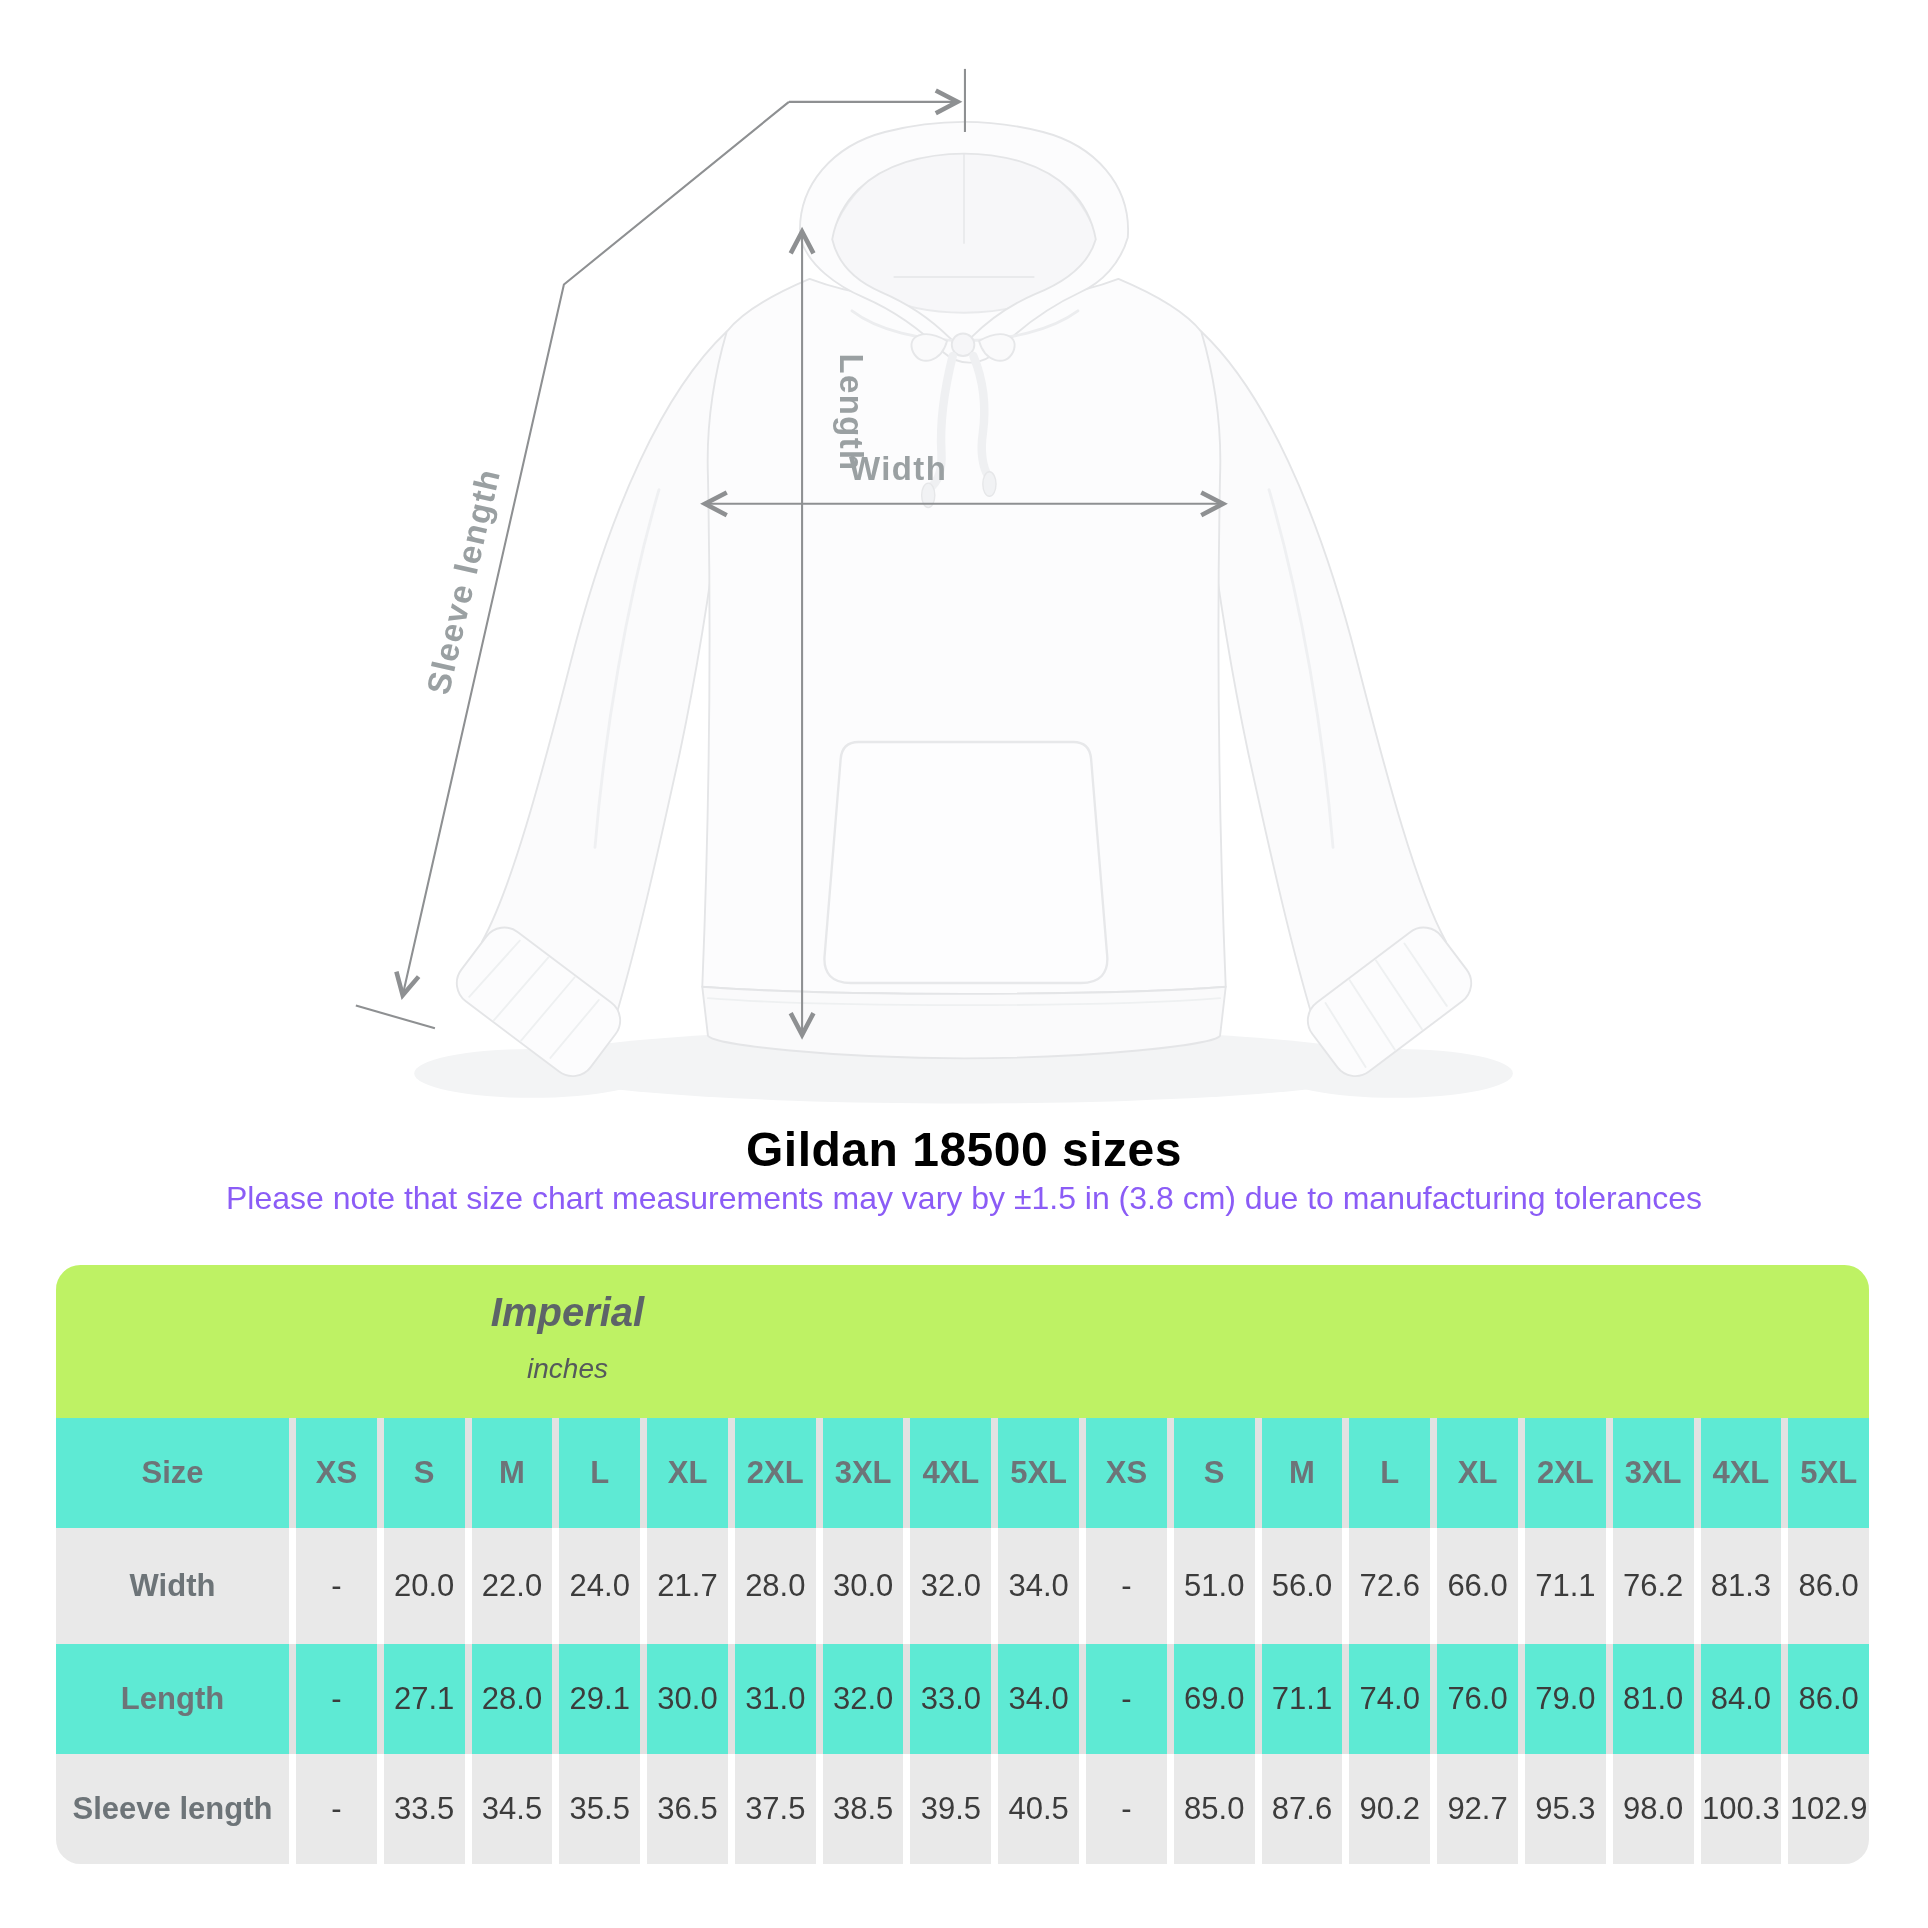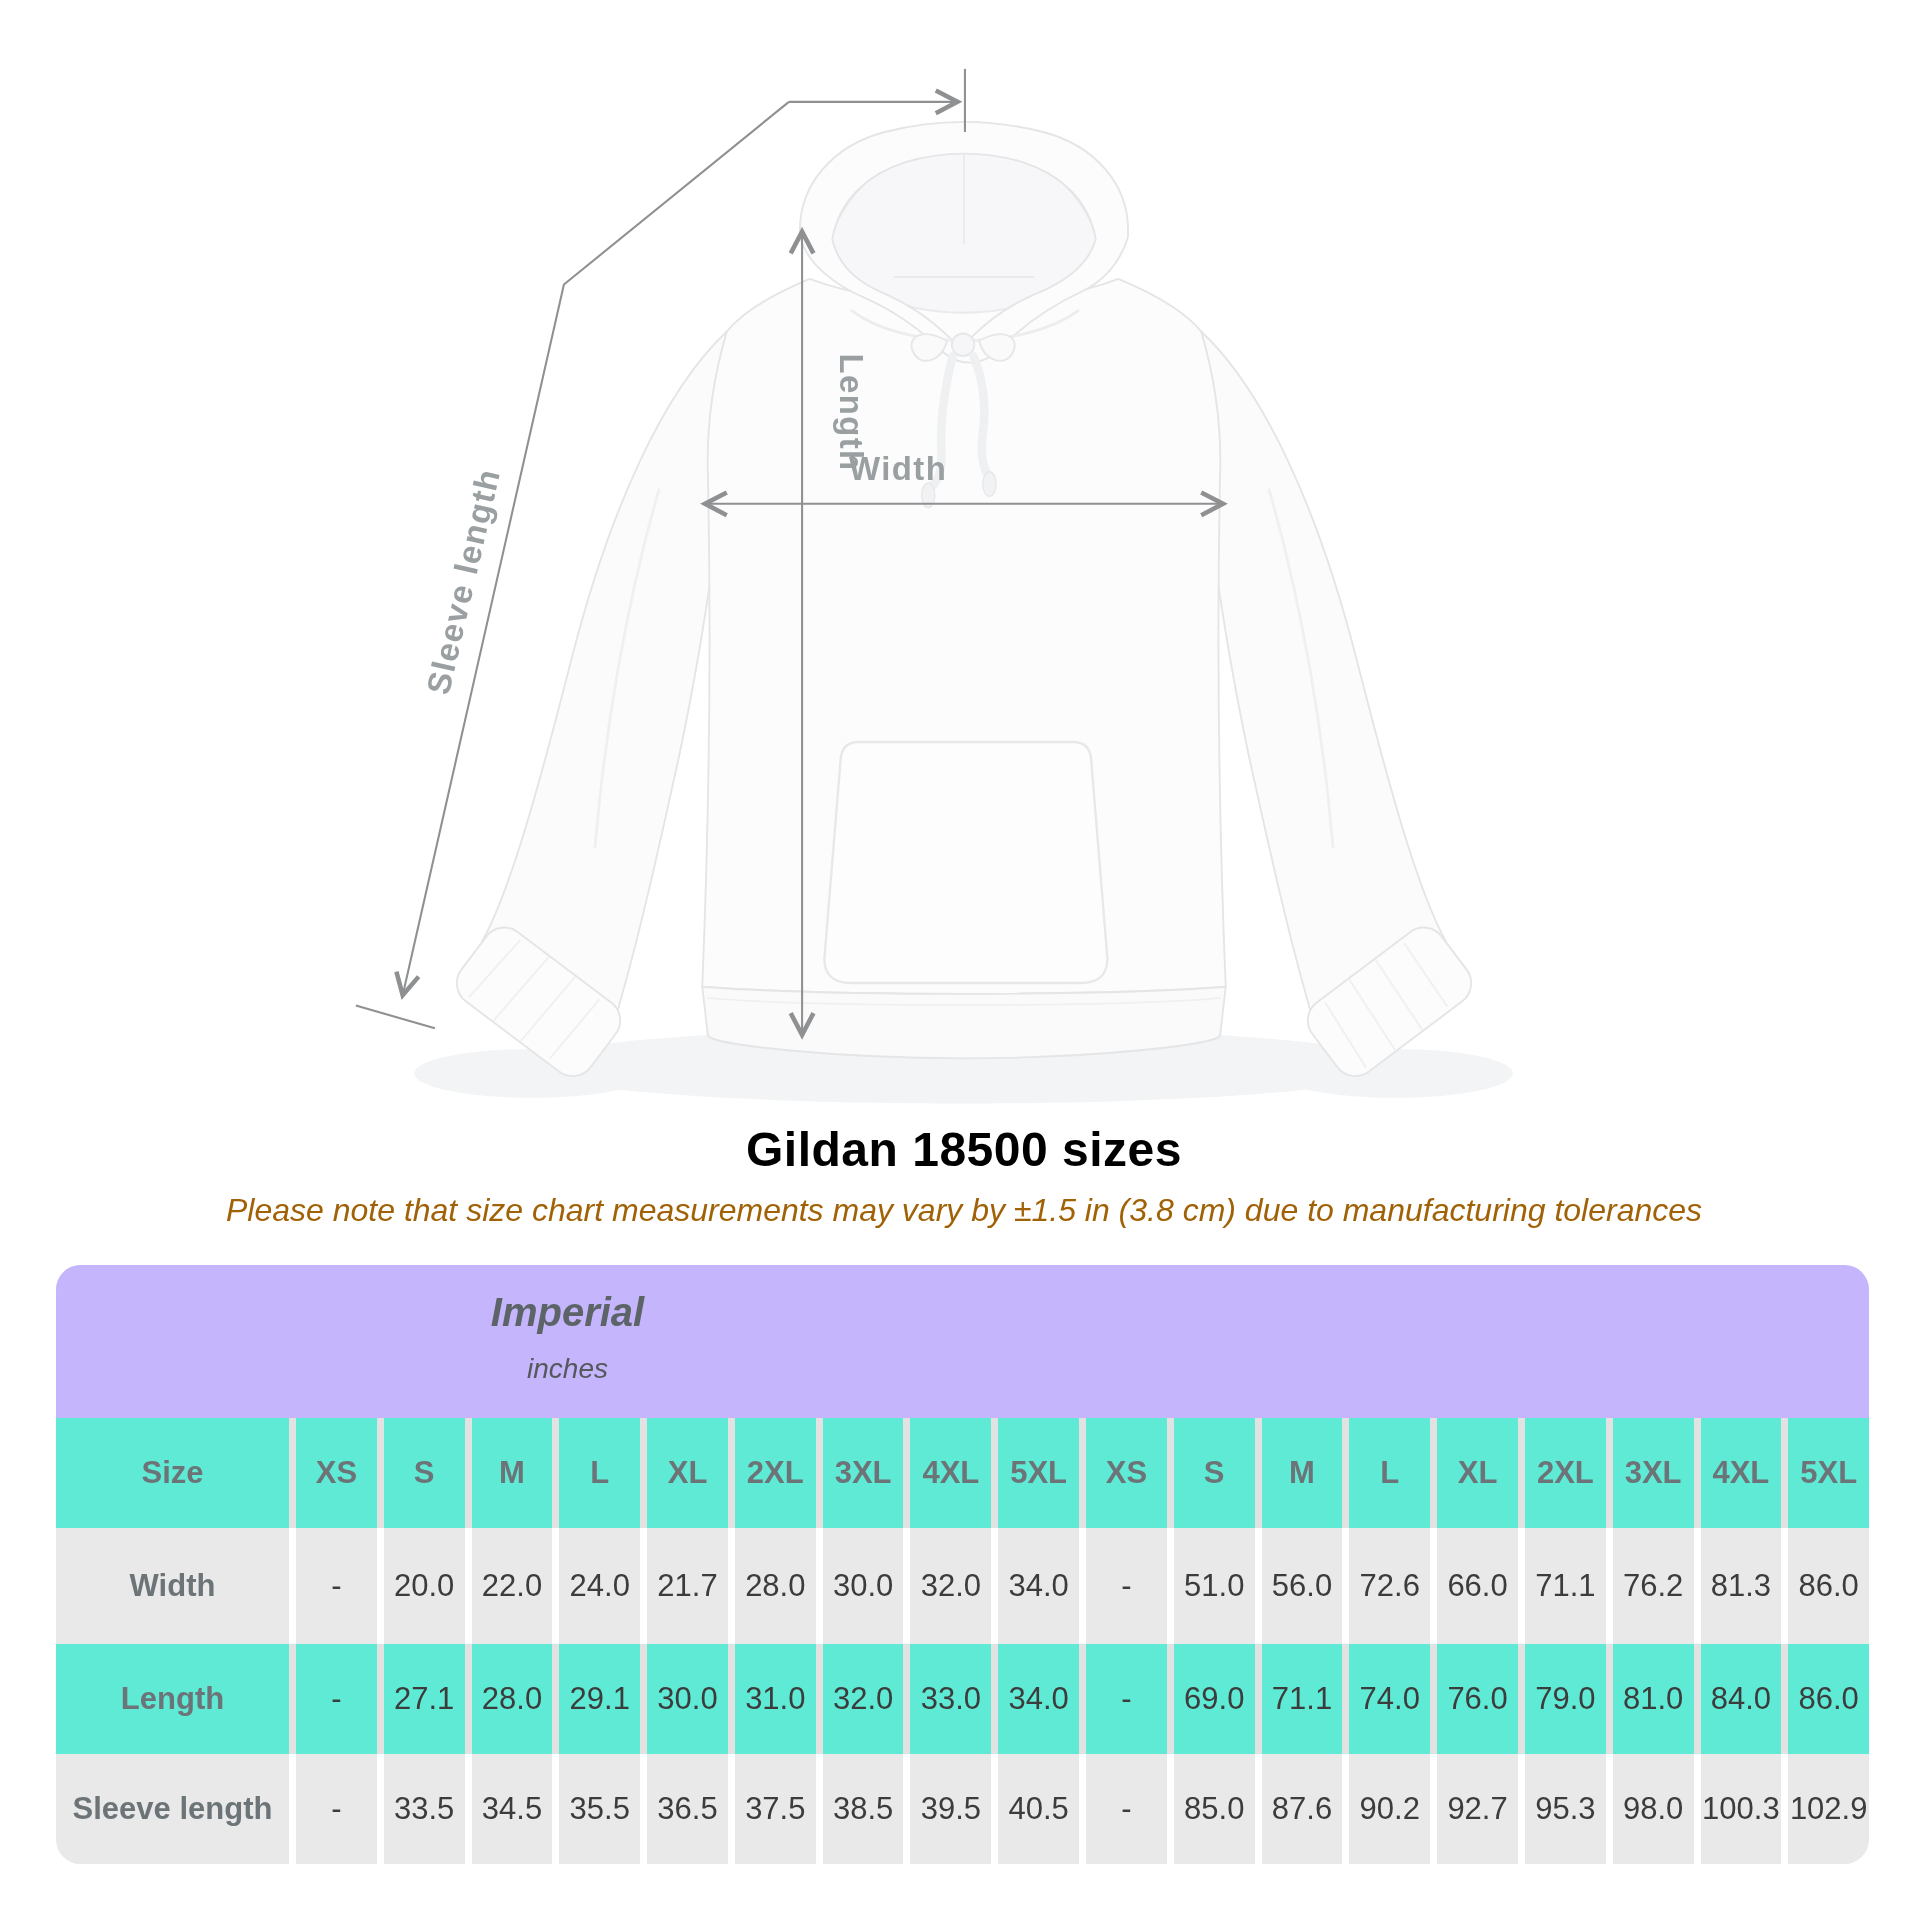--- a/index.html
+++ b/index.html
@@ -8,26 +8,26 @@
   .stage{position:absolute;inset:0;}
 
   
   svg.diagram{position:absolute;top:0;left:0;display:block;}
   svg.diagram text{font-family:"Liberation Sans",sans-serif;font-weight:bold;
                    fill:#9aa0a2;font-size:35px;letter-spacing:1.5px;}
 
   
   .heading{position:absolute;top:1122px;left:0;width:1928px;text-align:center;}
   .title{margin:0;font-size:48px;font-weight:bold;color:#000000;letter-spacing:0.5px;}
-  .note{margin:15px 0 0 0;font-size:32px;font-style:italic;color:#a16207;}
+  .note{margin:3px 0 0 0;font-size:32px;color:#8b5cf6;}
 
   
   .size-table{position:absolute;left:56px;top:1265px;width:1813px;
               border-radius:24.5px;overflow:hidden;}
-  .unit-band{display:flex;background:#c4b5fd;height:153px;}
+  .unit-band{display:flex;background:#bef264;height:153px;}
   .unit{display:flex;flex-direction:column;align-items:center;padding-top:24.5px;box-sizing:border-box;}
   .unit.imp{flex:0 0 1023px;}
   .unit.met{flex:1 1 auto;}
   .u-label{font-size:40px;font-weight:bold;font-style:italic;color:#5d6468;}
   .u-sub{font-size:28px;font-style:italic;color:#55595c;margin-top:18px;}
 
   .row{display:flex;align-items:stretch;height:110px;}
   .row.wide{height:116px;}
   .row.white{background:#5eead4;--sep:#e2e2e2;}
   .row.gray{background:#e9e9e9;--sep:#ffffff;}

